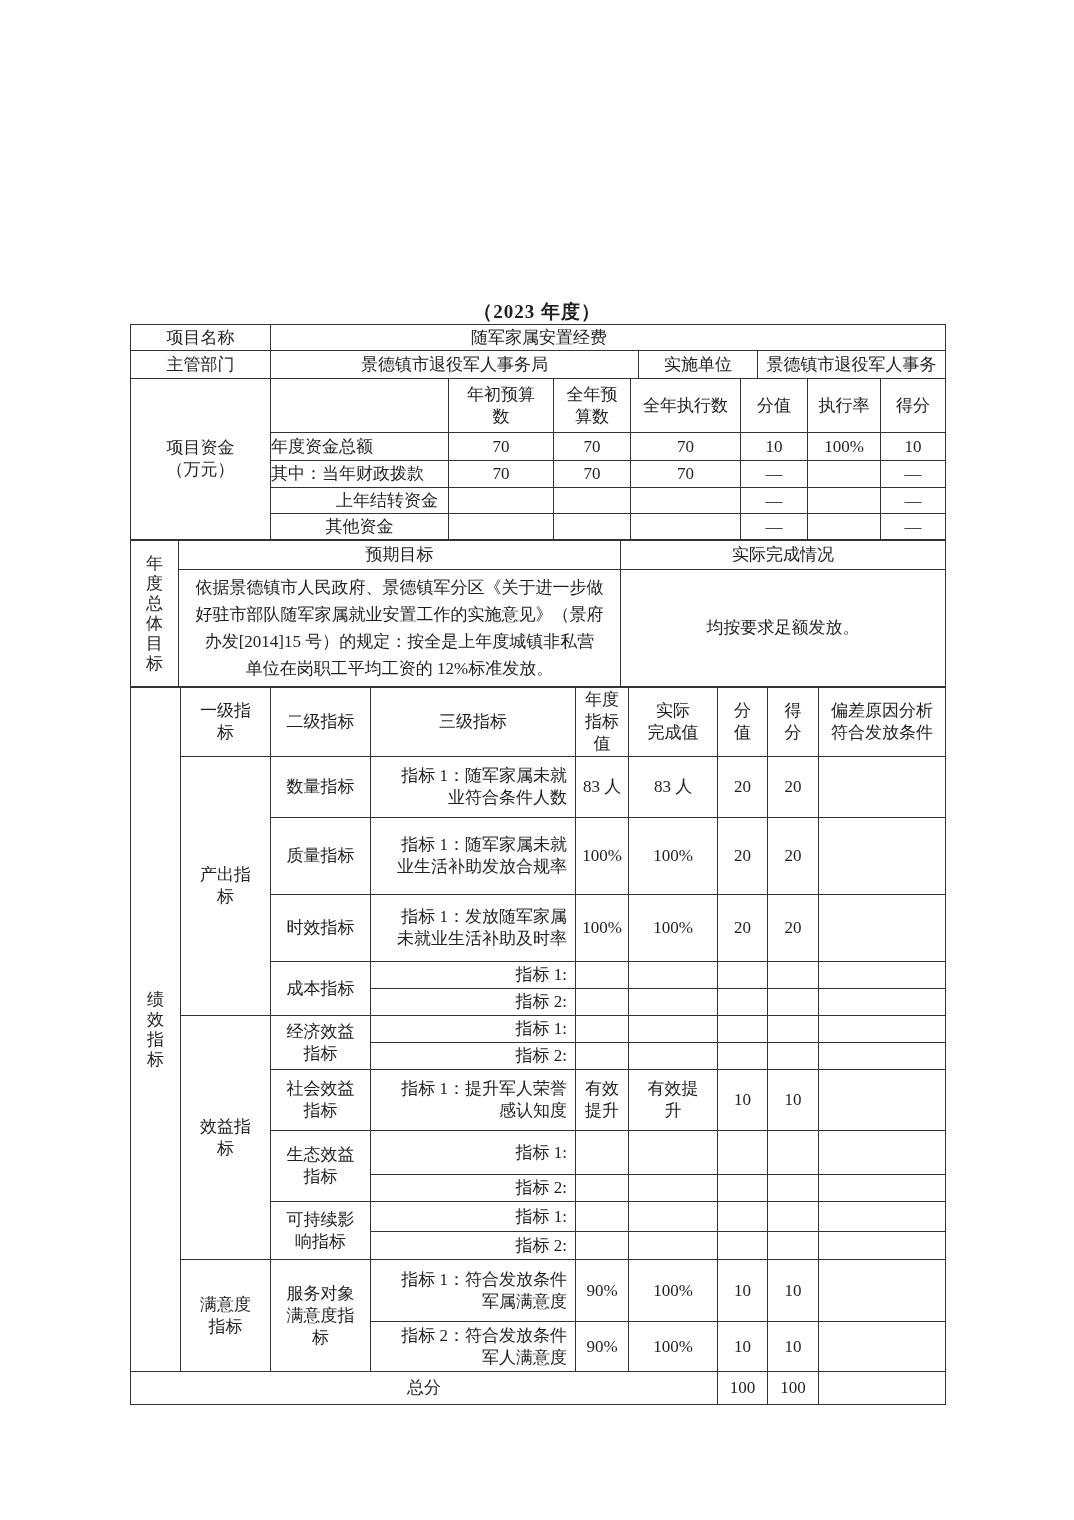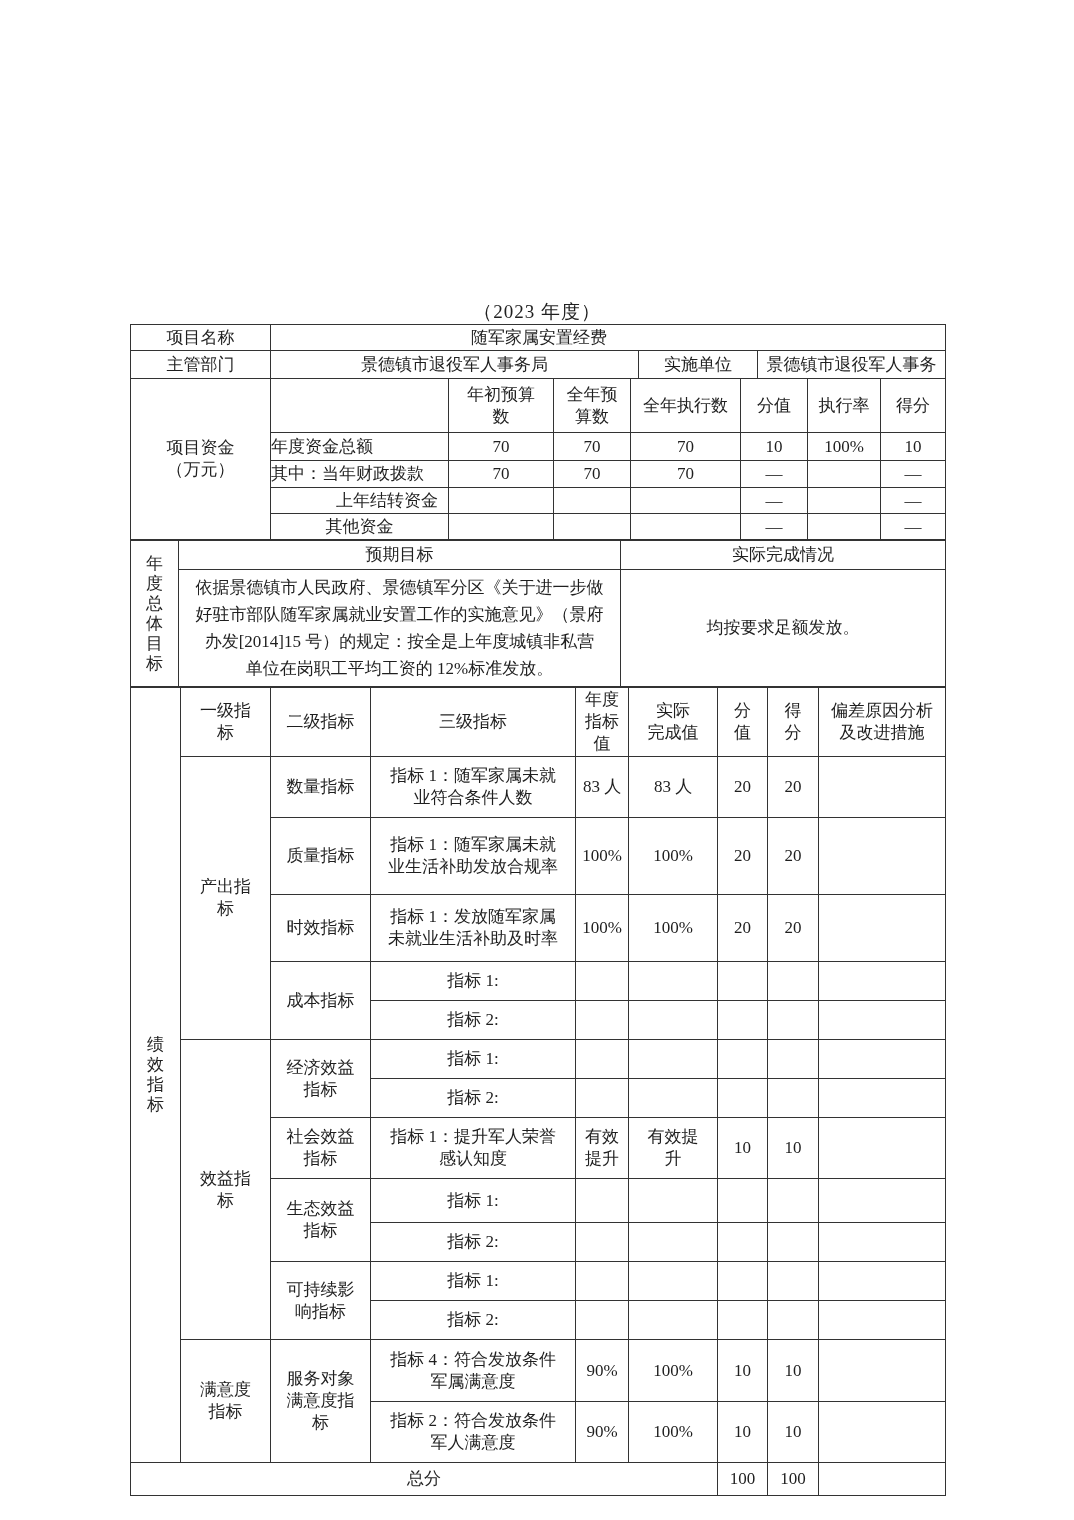--- a/index.html
+++ b/index.html
@@ -2,31 +2,31 @@
 <html><head>
 <meta charset="utf-8">
 <style>
   html,body{margin:0;padding:0;background:#fff;width:1074px;height:1520px;overflow:hidden;}
   .doc{position:absolute;left:0;top:0;width:1074px;height:1520px;background:#fff;
        color:#1f1f1f;font-family:"Liberation Serif","DejaVu Serif",serif;}
   .title{position:absolute;left:0;top:246px;width:1074px;text-align:center;
          font-family:"Liberation Sans","DejaVu Sans",sans-serif;
          font-weight:bold;font-size:34px;letter-spacing:1px;}
   .subtitle{position:absolute;left:0;top:299px;width:1074px;text-align:center;
-            font-size:19px;letter-spacing:1px;}
+            font-size:19px;letter-spacing:1px;font-weight:bold;}
   .tables{position:absolute;left:130px;top:324px;width:815px;}
   table{border-collapse:collapse;table-layout:fixed;width:815px;}
   td,th{border:1px solid #333;font-weight:normal;font-size:17px;line-height:22px;
         text-align:center;vertical-align:middle;padding:1px 2px;
         white-space:pre-line;overflow:hidden;}
   .vert{line-height:20px;}
   .pname{padding-right:140px;}
   .itemL{text-align:left;padding-left:0;}
   .itemR{text-align:right;padding-right:10px;padding-left:44px;}
-  .l3cell{text-align:center;padding:8px 8px;}
+  .l3cell{text-align:right;padding:2px 8px;}
   .expected{line-height:27px;padding:4px 10px;}
   .actualdone{padding:4px 16px;}
 </style>
 </head>
 <body>
 
 <div class="doc">
 
   <div class="subtitle">（2023 年度）</div>
 
@@ -160,21 +160,21 @@
         <th>年度
 指标
 值</th>
         <th>实际
 完成值</th>
         <th>分
 值</th>
         <th>得
 分</th>
         <th>偏差原因分析
-及改进措施</th>
+符合发放条件</th>
       </tr>
 
       <tr style="height:61px">
         <td rowspan="5">产出指
 标</td>
         <td>数量指标</td>
         <td class="l3cell">指标 1：随军家属未就
 业符合条件人数</td>
         <td>83 人</td>
         <td>83 人</td>
@@ -289,21 +289,21 @@
         <td></td>
         <td></td>
       </tr>
 
       <tr style="height:62px">
         <td rowspan="2">满意度
 指标</td>
         <td rowspan="2">服务对象
 满意度指
 标</td>
-        <td class="l3cell">指标 4：符合发放条件
+        <td class="l3cell">指标 1：符合发放条件
 军属满意度</td>
         <td>90%</td>
         <td>100%</td>
         <td>10</td>
         <td>10</td>
         <td></td>
       </tr>
       <tr style="height:50px">
         <td class="l3cell">指标 2：符合发放条件
 军人满意度</td>

